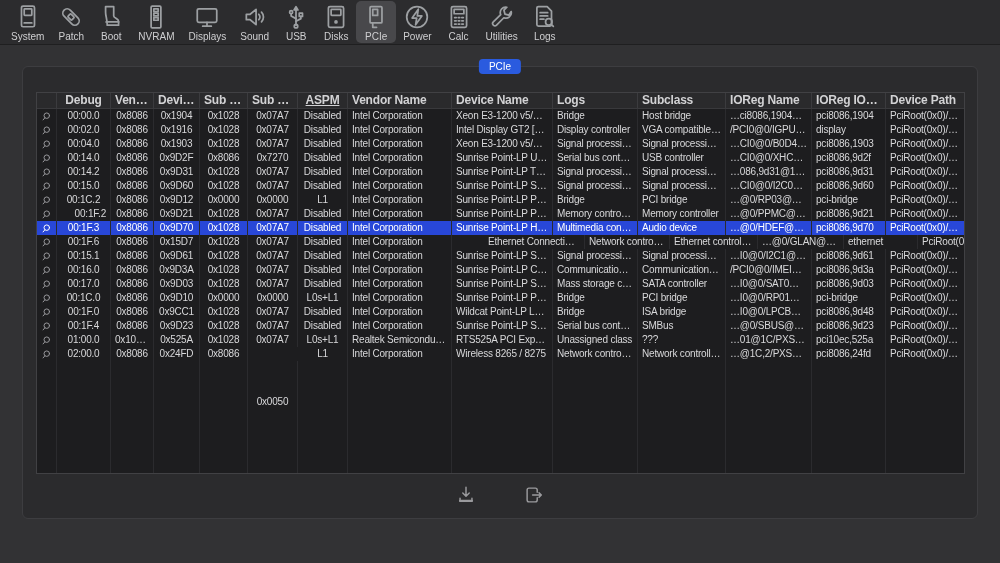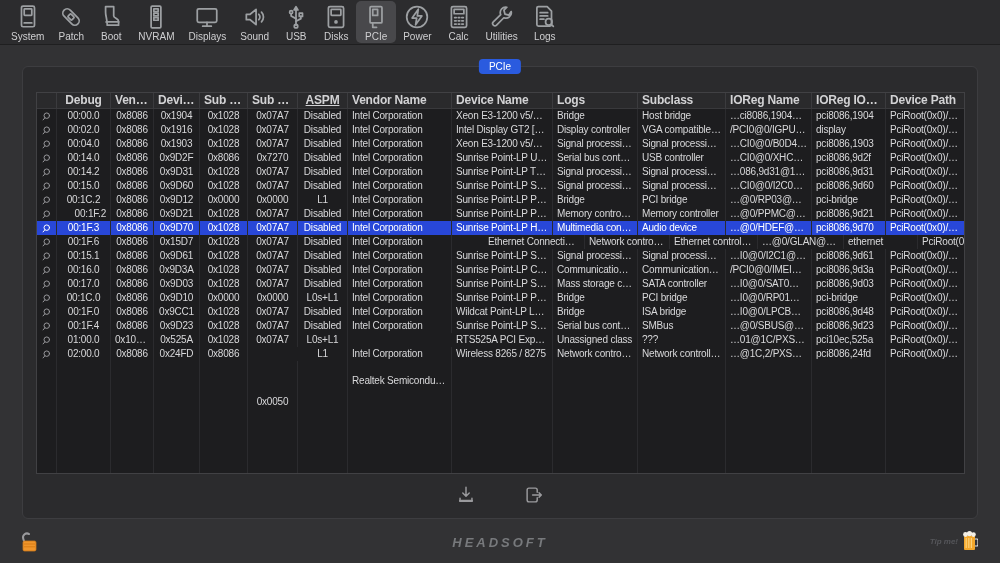--- a/index.html
+++ b/index.html
@@ -542,21 +542,21 @@
                 <circle cx="10.5" cy="8.5" r="5"></circle>
                 <path d="M7 12.5l-3.2 3.7"></path>
               </svg></span>
           </div>
           <div class="cell c-center" style="width: 54px;">01:00.0</div>
           <div class="cell c-center" style="width: 43px;">0x10EC</div>
           <div class="cell c-center" style="width: 46px;">0x525A</div>
           <div class="cell c-center" style="width: 48px;">0x1028</div>
           <div class="cell c-center" style="width: 50px;">0x07A7</div>
           <div class="cell c-center" style="width: 50px;">L0s+L1</div>
-          <div class="cell" style="width: 104px; margin-top: 41px;">Realtek Semiconduct…</div>
+          <div class="cell" style="width: 104px;">Realtek Semiconduct…</div>
           <div class="cell" style="width: 101px;">RTS525A PCI Expres…</div>
           <div class="cell" style="width: 85px;">Unassigned class</div>
           <div class="cell" style="width: 88px;">???</div>
           <div class="cell c-right" style="width: 86px;">…01@1C/PXSX@0</div>
           <div class="cell" style="width: 74px;">pci10ec,525a</div>
           <div class="cell" style="width: 80px;">PciRoot(0x0)/Pc…</div>
         </div>
         <div class="t-row">
           <div class="cell c-center c-icon" style="width: 20px;">
             <span class="mag"><svg viewBox="0 0 20 20">
@@ -606,35 +606,14 @@
       </svg>
     </button>
     <button class="act-btn" title="">
       <svg viewBox="0 0 24 24">
         <path d="M15.5 9V6.5a2 2 0 0 0-2-2h-7a2 2 0 0 0-2 2v11a2 2 0 0 0 2 2h7a2 2 0 0 0 2-2V15"></path>
         <path d="M10.5 12h9.5M17.5 9.5l2.5 2.5-2.5 2.5"></path>
       </svg>
     </button>
   </div>
 
-  <div class="footer">
-    <div class="lock">
-      <svg viewBox="0 0 20 22">
-        <path d="M4.5 10.5V6.5a4 4 0 0 1 7-2.6" fill="none" stroke="#9a9a9d" stroke-width="2" stroke-linecap="round" transform="rotate(-18 8 8)"></path>
-        <rect x="4" y="10" width="13" height="10" rx="1.5" fill="#f0962c" stroke="#c9761a" stroke-width="0.8"></rect>
-        <path d="M5 13h11M5 15.8h11" stroke="#d97d14" stroke-width="1" fill="none"></path>
-      </svg>
-    </div>
-    <div class="brand">HEADSOFT</div>
-    <div class="tip">
-      <span class="tip-text">Tip me!</span>
-      <svg class="beer" viewBox="0 0 16 20">
-        <path d="M13 8h2a1 1 0 0 1 1 1v5a1 1 0 0 1-1 1h-2" fill="none" stroke="#e8e8e8" stroke-width="1.2"></path>
-        <rect x="2" y="4.5" width="11" height="14.5" rx="1" fill="#f3a72c"></rect>
-        <path d="M4.2 7v10M6.8 7v10M9.4 7v10" stroke="#fdd27a" stroke-width="1.2" fill="none"></path>
-        <circle cx="3.5" cy="3.5" r="2.4" fill="#f4f0e6"></circle>
-        <circle cx="7.5" cy="2.6" r="2.6" fill="#f4f0e6"></circle>
-        <circle cx="11.5" cy="3.6" r="2.3" fill="#f4f0e6"></circle>
-      </svg>
-    </div>
-  </div>
 
 </div>
 
 </body></html>

